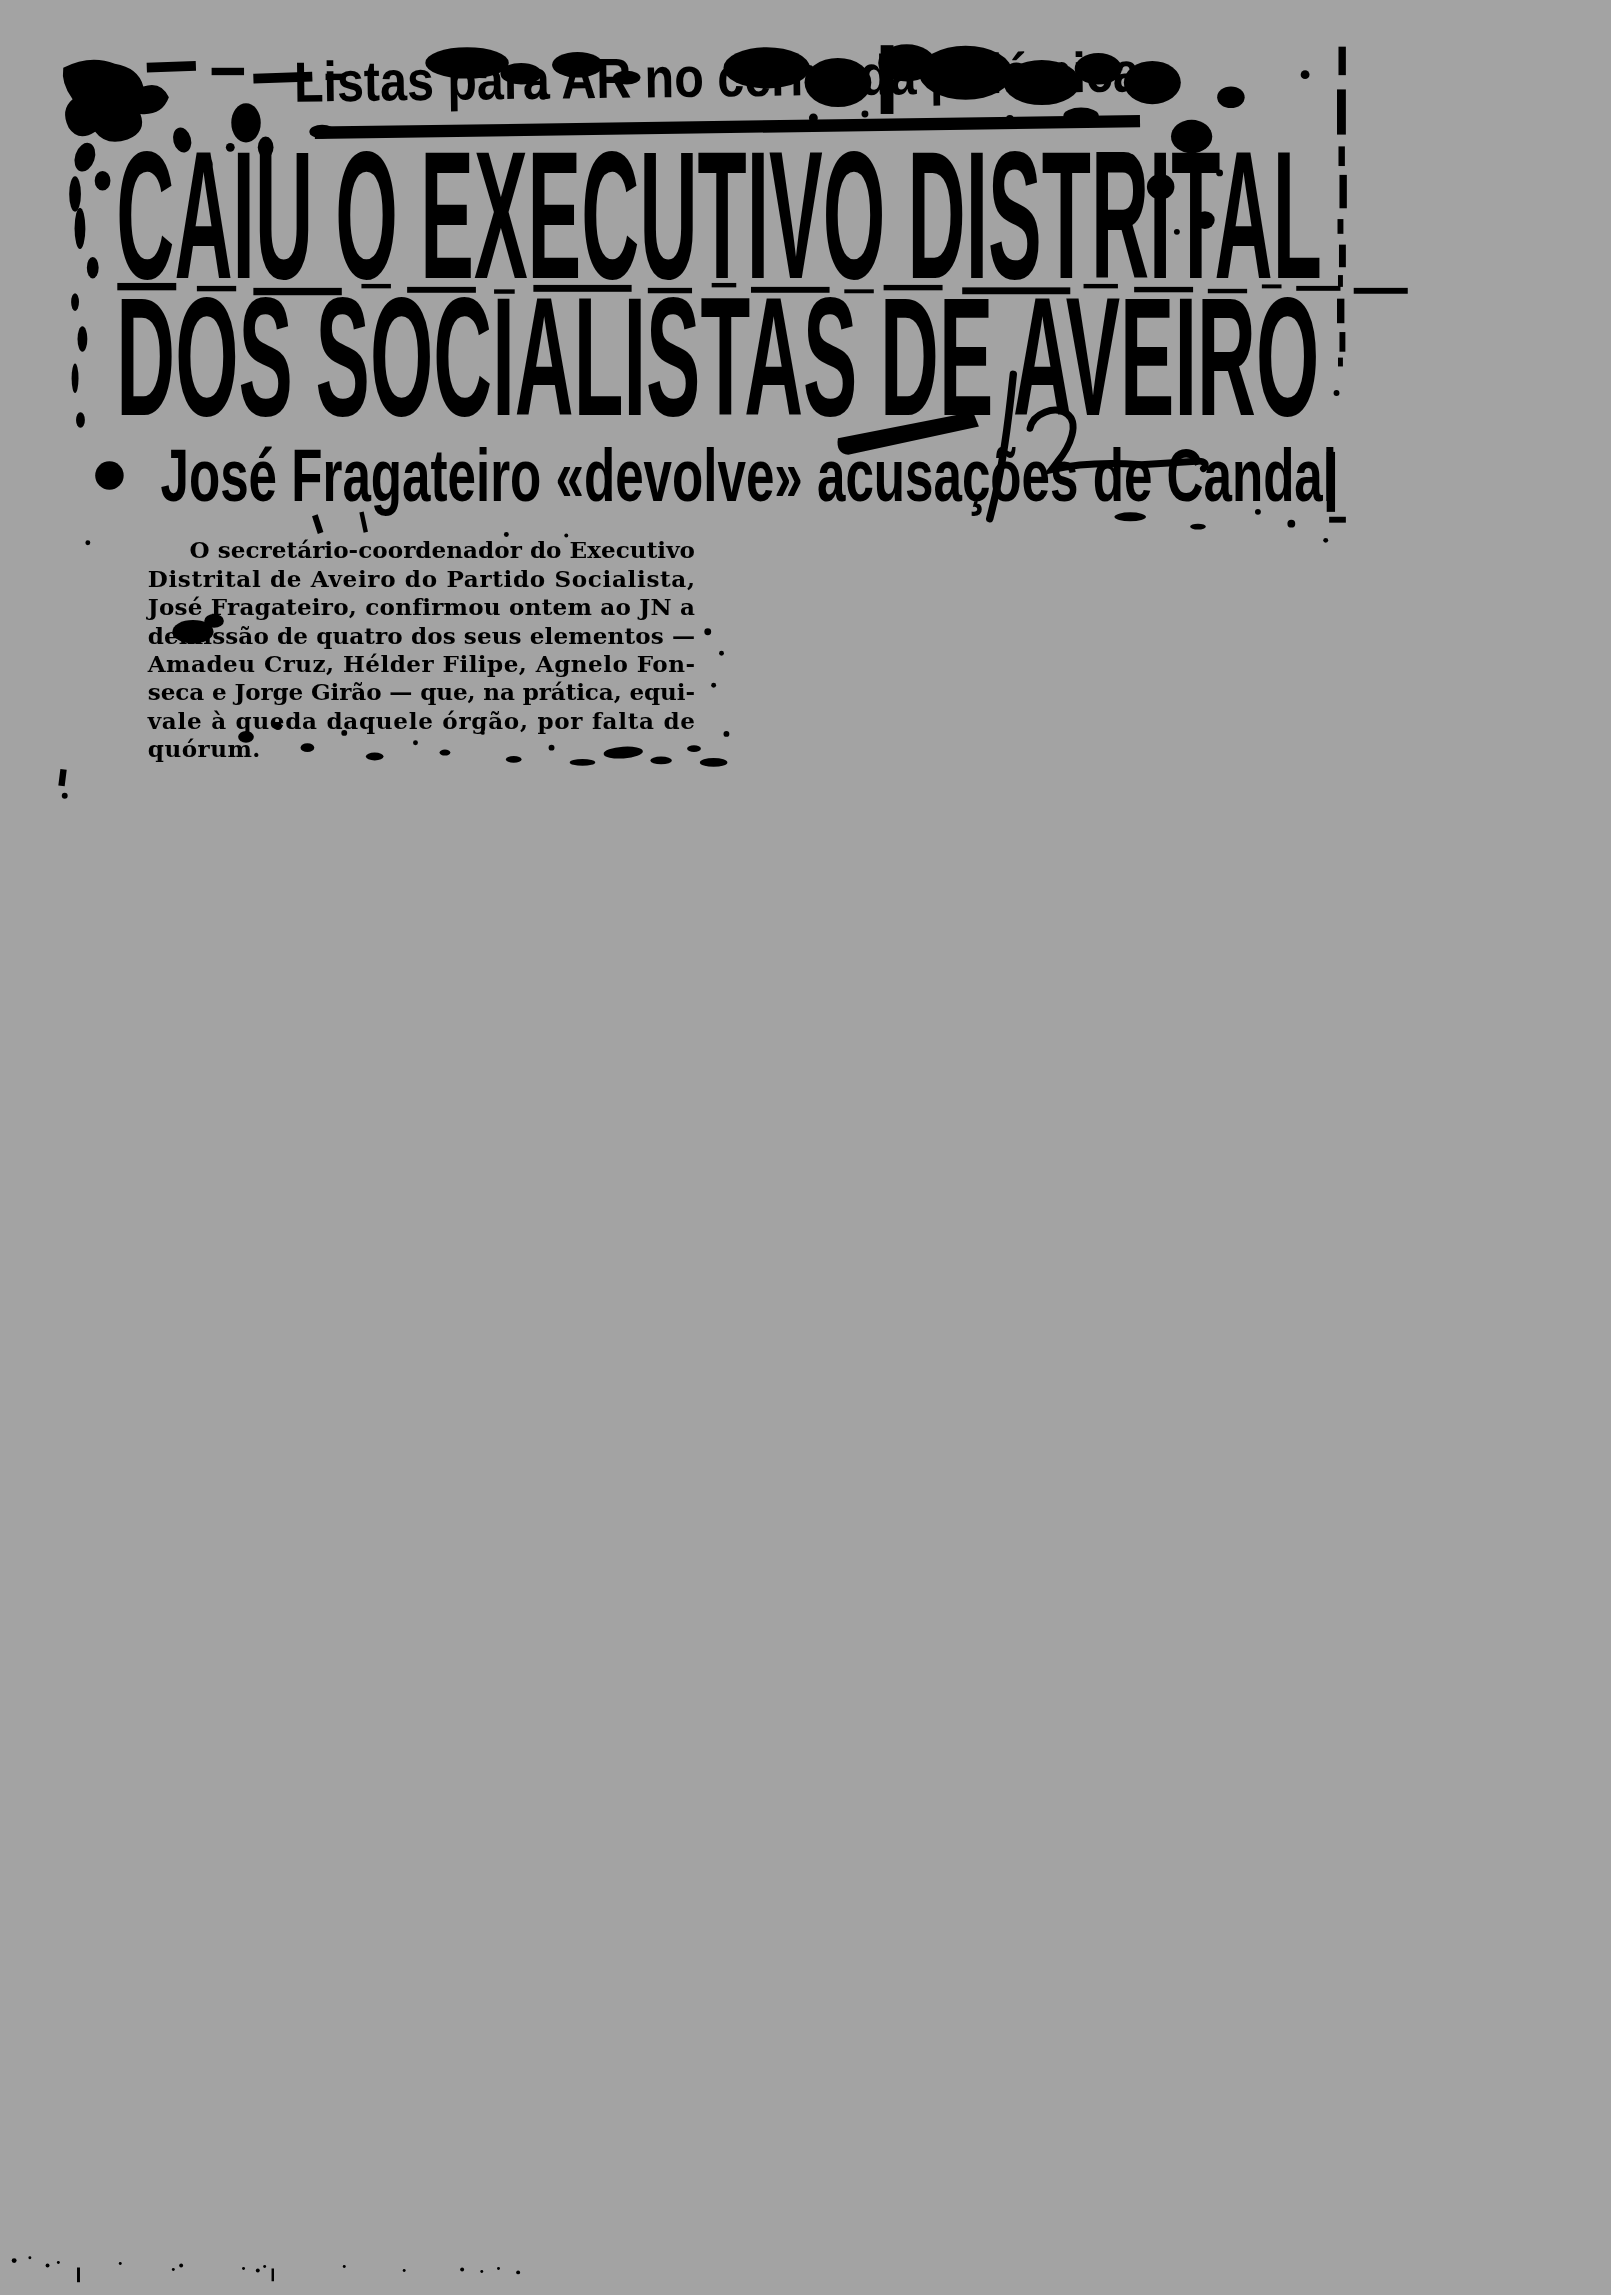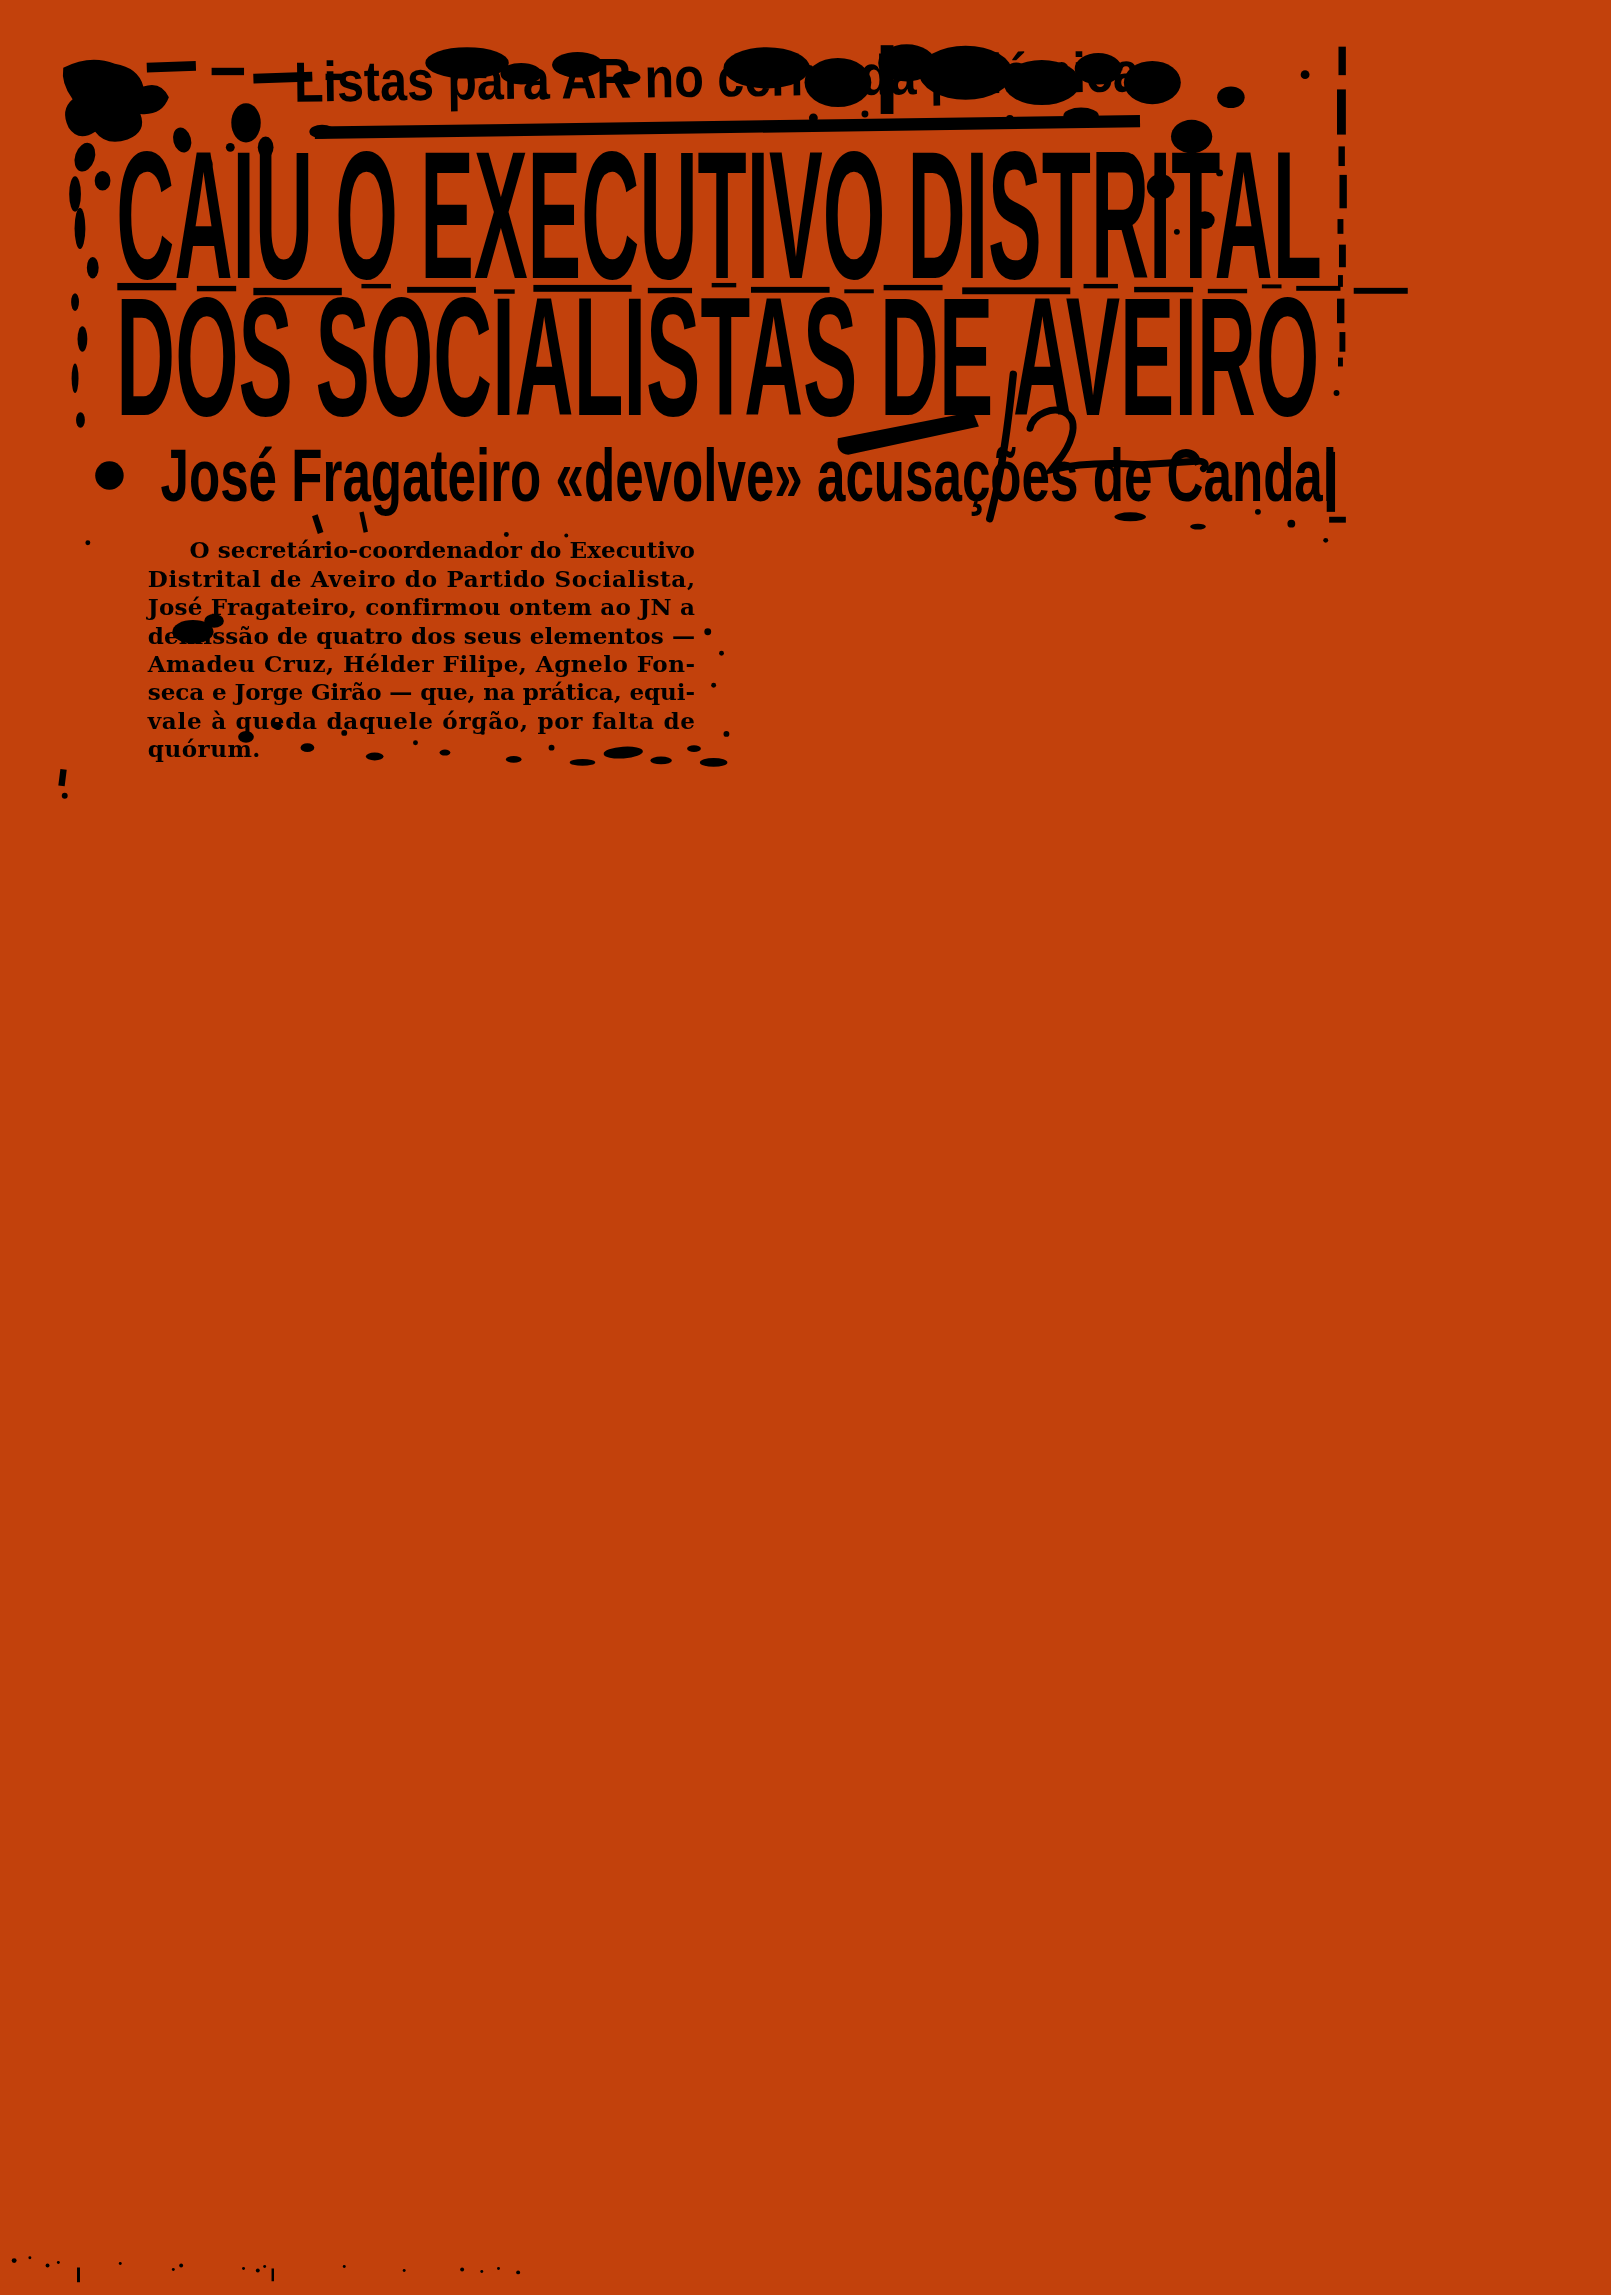--- a/index.html
+++ b/index.html
@@ -1,16 +1,16 @@
 <!DOCTYPE html>
 <html style="font-size:7.9px"><head>
 <meta charset="utf-8">
 <style>
   html,body{margin:0;padding:0;background:#ffffff;}
-  .page{position:relative;width:1612px;height:2295px;background:#c2410c;overflow:hidden;}
+  .page{position:relative;width:1612px;height:2295px;background:#a3a3a3;overflow:hidden;}
   svg.print{position:absolute;left:0;top:0;display:block;}
   text{fill:#000000;}
   .kicker   {font-family:"Liberation Sans",sans-serif;font-weight:700;font-size:115px;}
   .headline1{font-family:"Liberation Sans",sans-serif;font-weight:700;font-size:372px;}
   .headline2{font-family:"Liberation Sans",sans-serif;font-weight:700;font-size:345px;}
   .subhead  {font-family:"Liberation Sans",sans-serif;font-weight:700;font-size:150px;}
   .bodyline {font-family:"DejaVu Serif",serif;font-weight:700;font-size:47px;letter-spacing:1px;}
   .ink{fill:#000000;}
   .pen{stroke:#000000;stroke-linecap:round;fill:none;}
 </style>

